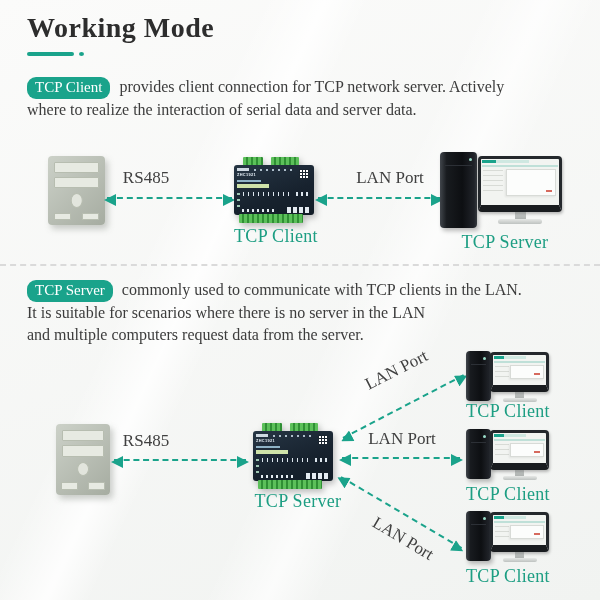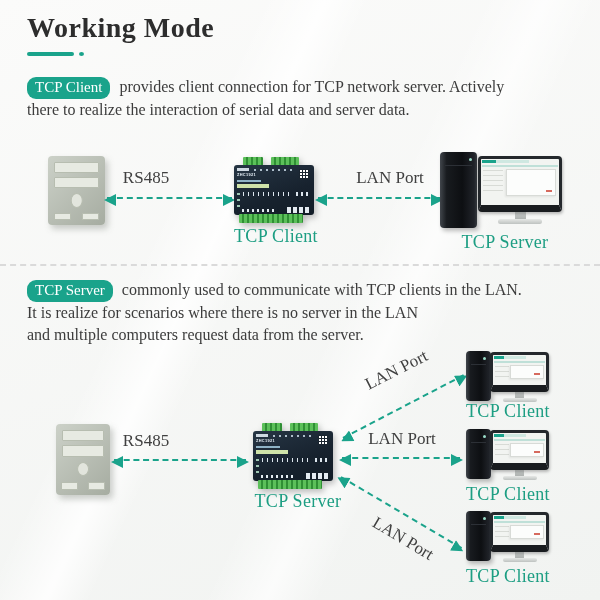--- a/index.html
+++ b/index.html
@@ -91,21 +91,21 @@
 
   <h1 class="page-title">Working Mode</h1>
   <div class="title-underline"></div>
   <div class="title-underline-dot"></div>
 
   <div class="para" style="top:76px">
     <div>
       <span class="badge">TCP Client</span>
       <span>provides client connection for TCP network server. Actively</span>
     </div>
-    <div>there to realize the interaction of serial data and server data.</div>
+    <div>where to realize the interaction of serial data and server data.</div>
   </div>
 
   <div class="diagram" style="top:148px;height:112px">
     <div class="graytower" style="left:48px;top:8px;width:57px;height:69px">
       <i class="gt-bar b1"></i>
       <i class="gt-bar b2"></i>
       <i class="gt-circle"></i>
       <i class="gt-btn l"></i>
       <i class="gt-btn r"></i>
     </div>
@@ -149,21 +149,21 @@
     <div class="cap" style="left:450px;top:84px;width:110px">TCP Server</div>
   </div>
 
   <div class="divider"></div>
 
   <div class="para" style="top:279px">
     <div>
       <span class="badge">TCP Server</span>
       <span>commonly used to communicate with TCP clients in the LAN.</span>
     </div>
-    <div>It is realize for scenarios where there is no server in the LAN</div>
+    <div>It is suitable for scenarios where there is no server in the LAN</div>
     <div>and multiple computers request data from the server.</div>
   </div>
 
   <div class="diagram" style="top:345px;height:255px">
     <div class="graytower" style="left:56px;top:79px;width:54px;height:71px">
       <i class="gt-bar b1"></i>
       <i class="gt-bar b2"></i>
       <i class="gt-circle"></i>
       <i class="gt-btn l"></i>
       <i class="gt-btn r"></i>

